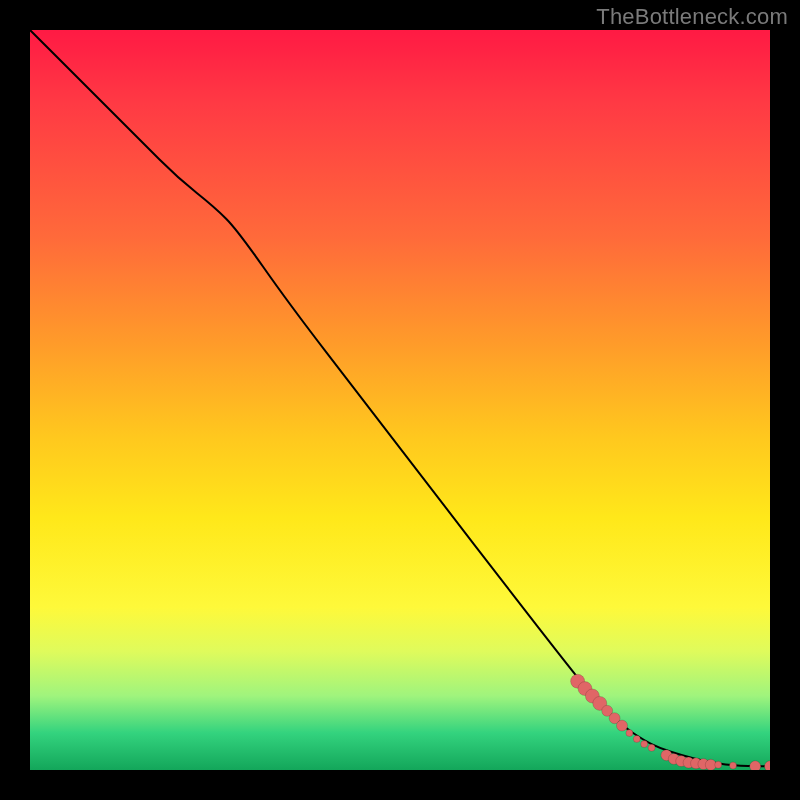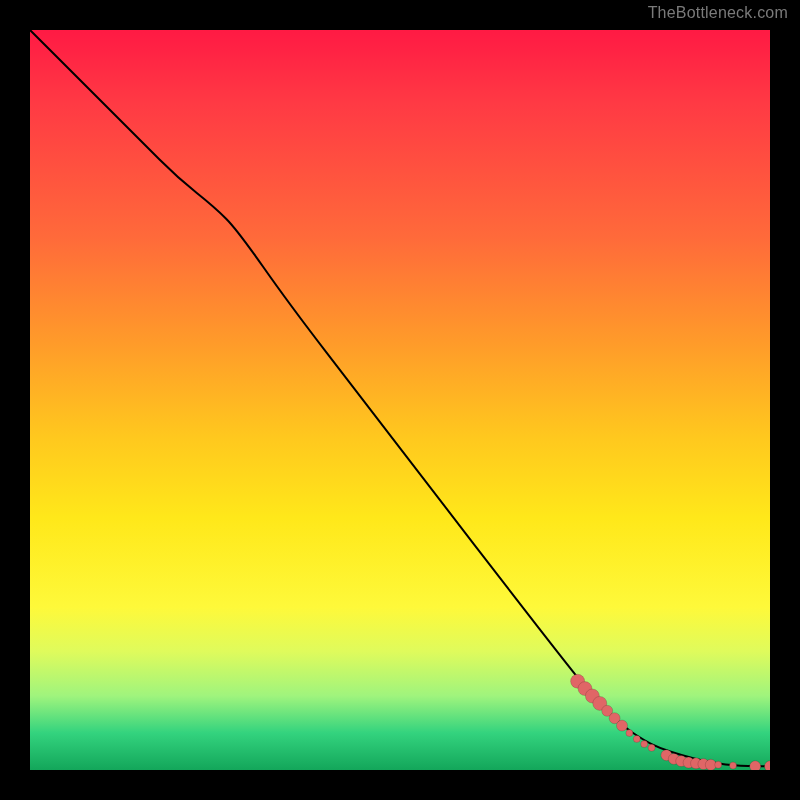--- a/index.html
+++ b/index.html
@@ -14,21 +14,21 @@
     position: relative;
     width: 800px;
     height: 800px;
     background: #000;
   }
   .watermark {
     position: absolute;
     top: 4px;
     right: 12px;
     color: #7a7a7a;
-    font-size: 16px;
+    font-size: 22px;
     letter-spacing: 0.2px;
     z-index: 10;
   }
   .plot {
     position: absolute;
     left: 30px;
     top: 30px;
     width: 740px;
     height: 740px;
     overflow: hidden;

